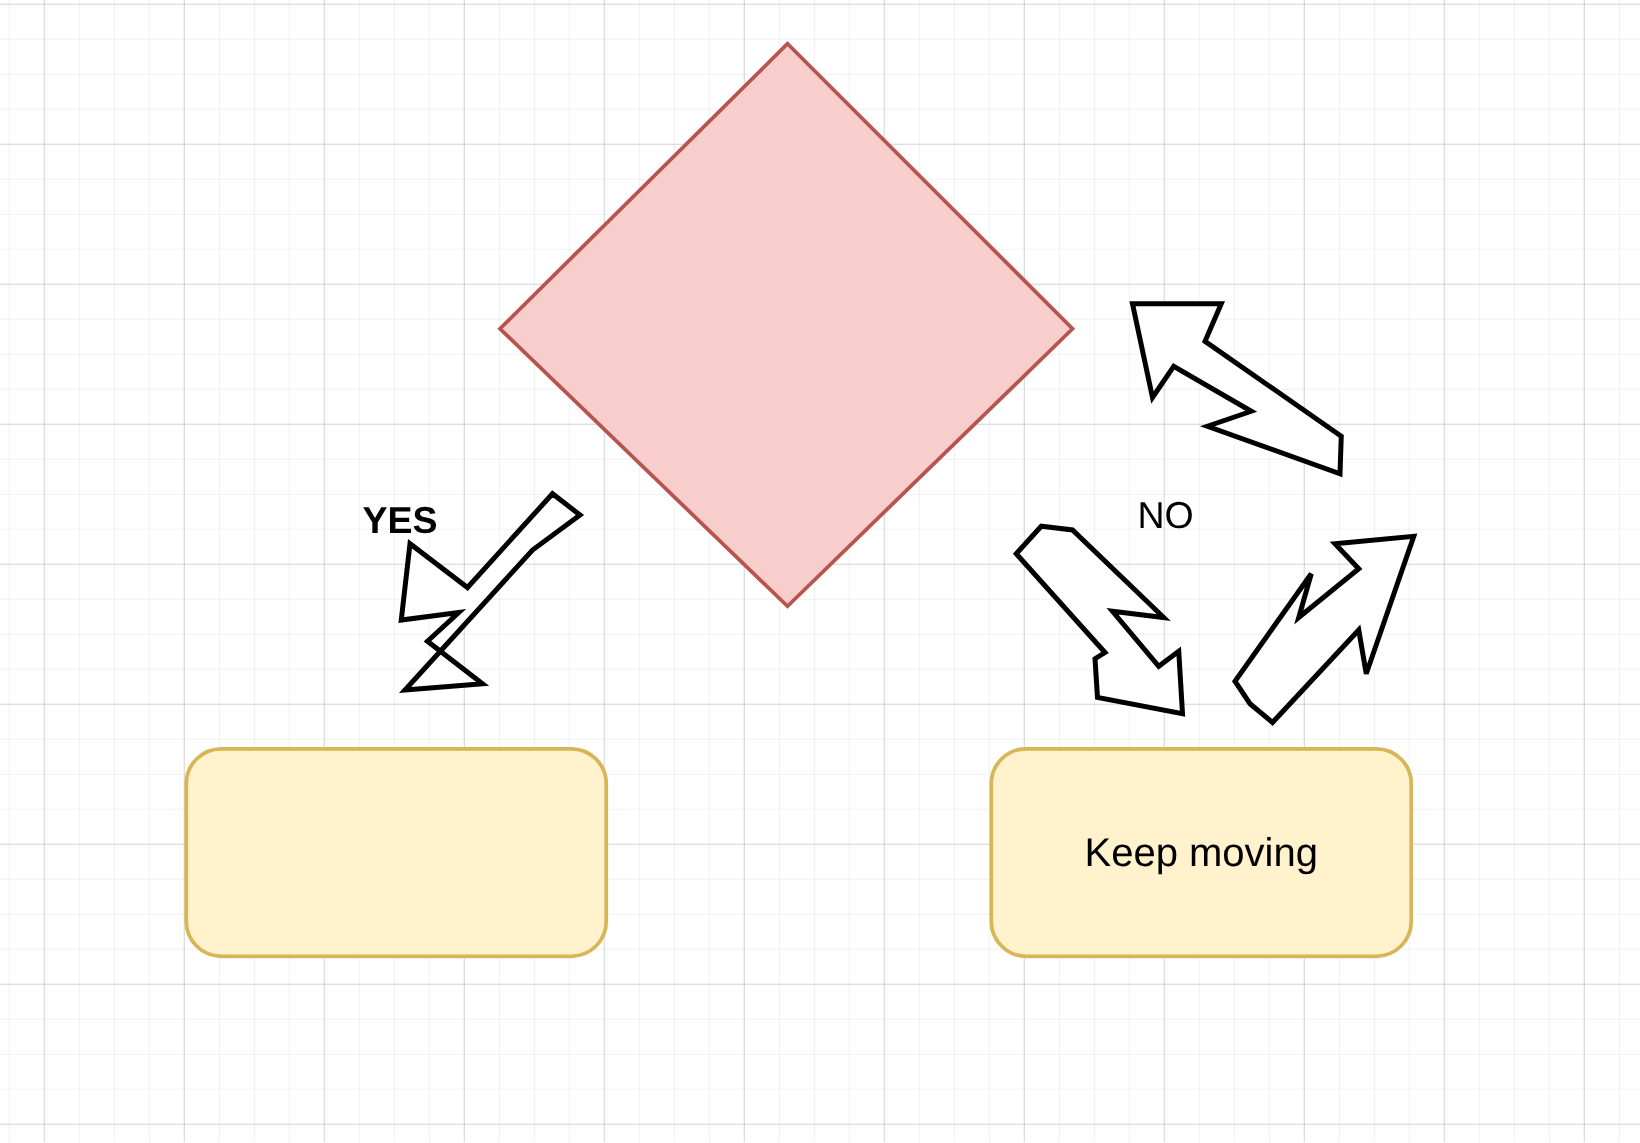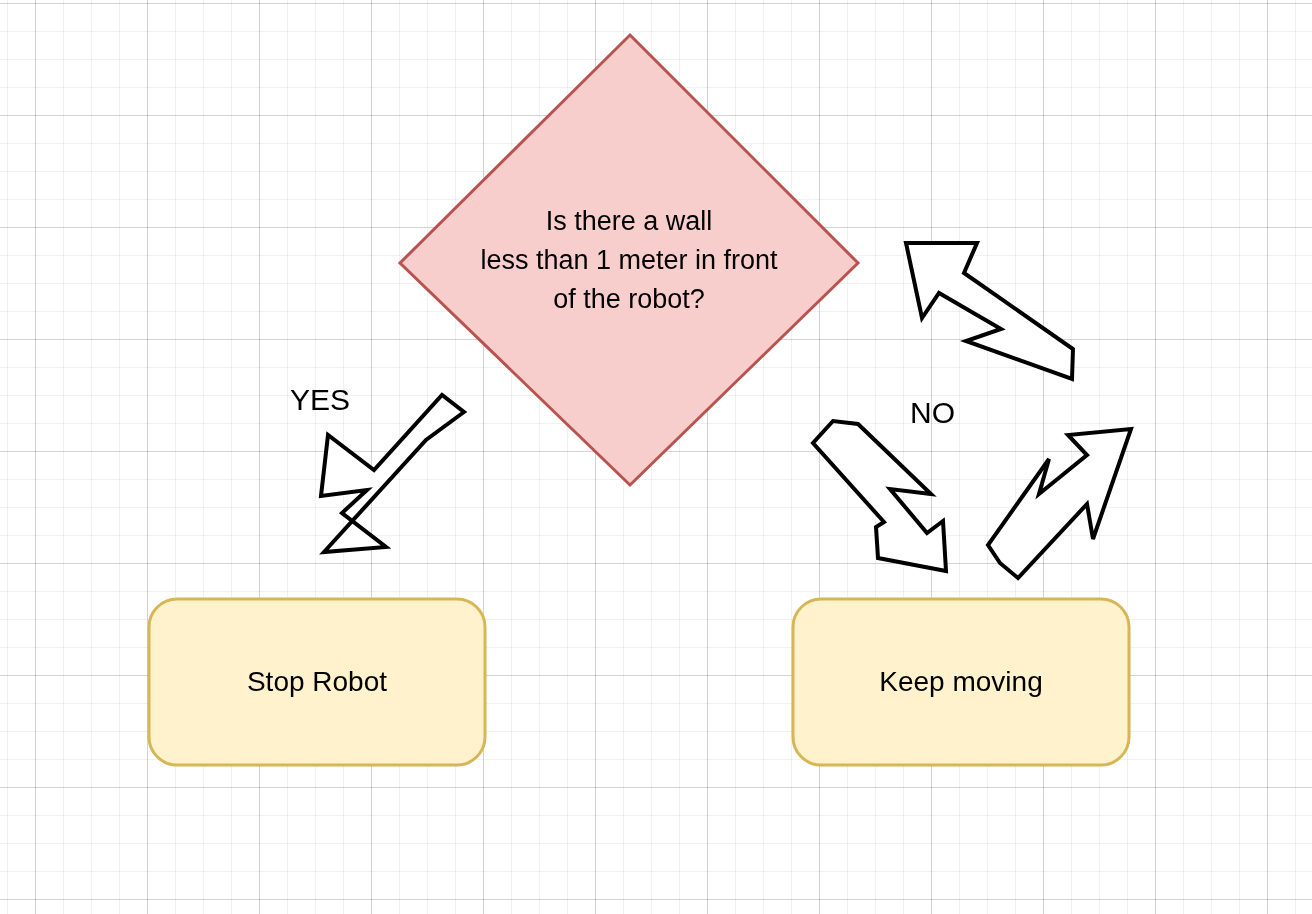--- a/index.html
+++ b/index.html
@@ -53,30 +53,30 @@
     top: 598px;
     width: 338px;
     height: 168px;
     font-size: 28px;
   }
   #keep-label {
     left: 792px;
     top: 598px;
     width: 338px;
     height: 168px;
-    font-size: 28px;
+    font-size: 32px;
   }
   .edge-label {
     position: absolute;
     color: #000000;
     font-family: "Liberation Sans", sans-serif;
     font-size: 30px;
     pointer-events: none;
   }
-  #yes-label { left: 290px; top: 383px; }
+  #yes-label { left: 290px; top: 400px; font-weight: bold; }
   #no-label  { left: 910px; top: 396px; }
 </style>
 </head>
 <body>
 
 <div id="canvas">
 
   <svg class="layer" viewBox="0 0 1312 914">
 
     <polygon points="630,35 858,263 630,485 400,263" fill="#f8cecc" stroke="#b85450" stroke-width="3" stroke-linejoin="miter"></polygon>
@@ -140,25 +140,21 @@
              L 977 243
              L 906 243
              L 922 318
              L 939 293
              L 1001 329
              L 966 341
              Z" fill="#ffffff" stroke="#000000" stroke-width="4" stroke-linejoin="miter"></path>
 
   </svg>
 
-  <div class="node-label" id="decision-label">Is there a wall
-less than 1 meter in front
-of the robot?</div>
 
-  <div class="node-label" id="stop-label">Stop Robot</div>
 
   <div class="node-label" id="keep-label">Keep moving</div>
 
   <div class="edge-label" id="yes-label">YES</div>
 
   <div class="edge-label" id="no-label">NO</div>
 
 </div>
 
 </body></html>

